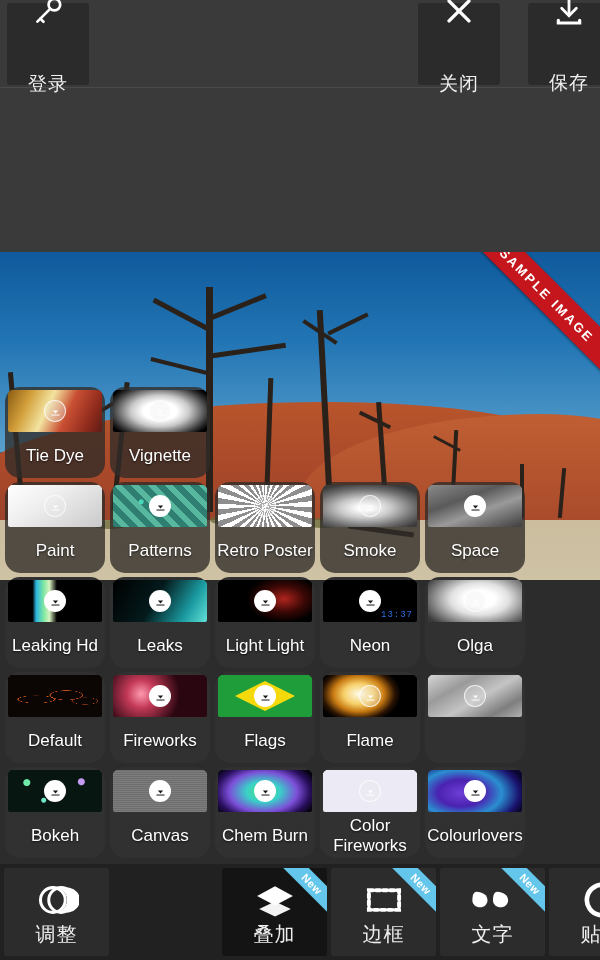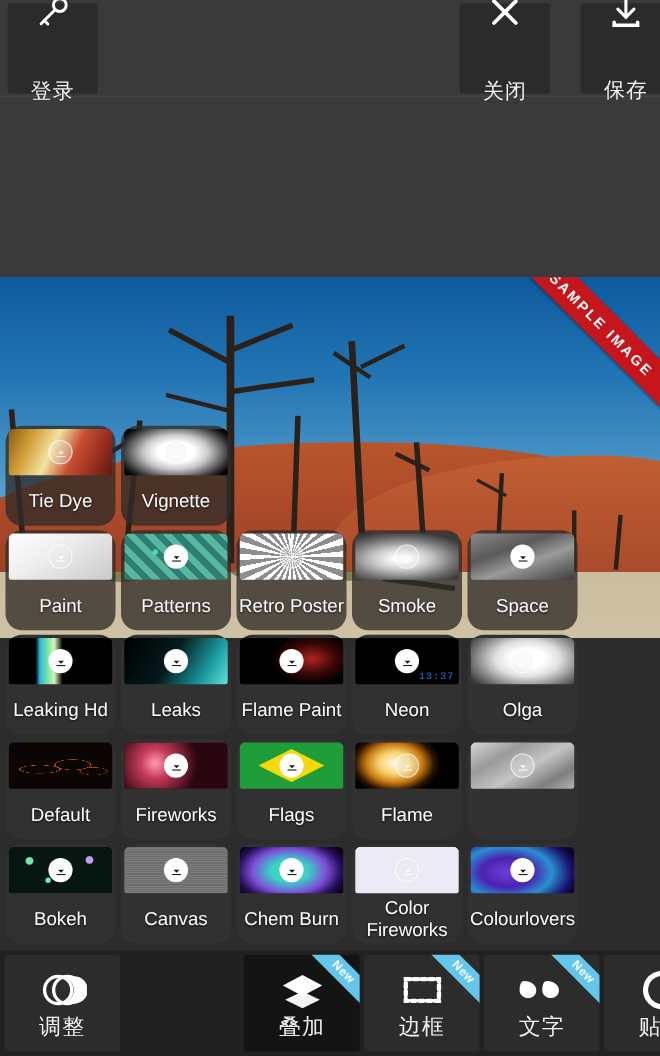--- a/index.html
+++ b/index.html
@@ -474,21 +474,21 @@
           </div>
           <div class="tile" style="left: 215px;">
             <span class="thumb a-lightpaint">
               <span class="dl solid">
                 <svg width="11" height="11" viewBox="0 0 12 12">
                   <path d="M6 1 L6 6.4 M3.1 5 L6 8.2 L8.9 5 Z"></path>
                   <rect x="1.6" y="9.3" width="8.8" height="1.1"></rect>
                 </svg>
               </span>
             </span>
-            <span class="tile-label">Flame Paint</span>
+            <span class="tile-label">Light Light</span>
           </div>
           <div class="tile" style="left: 320px;">
             <span class="thumb a-neon">
               <div class="neon-text">13:37</div>
               <span class="dl solid">
                 <svg width="11" height="11" viewBox="0 0 12 12">
                   <path d="M6 1 L6 6.4 M3.1 5 L6 8.2 L8.9 5 Z"></path>
                   <rect x="1.6" y="9.3" width="8.8" height="1.1"></rect>
                 </svg>
               </span>

